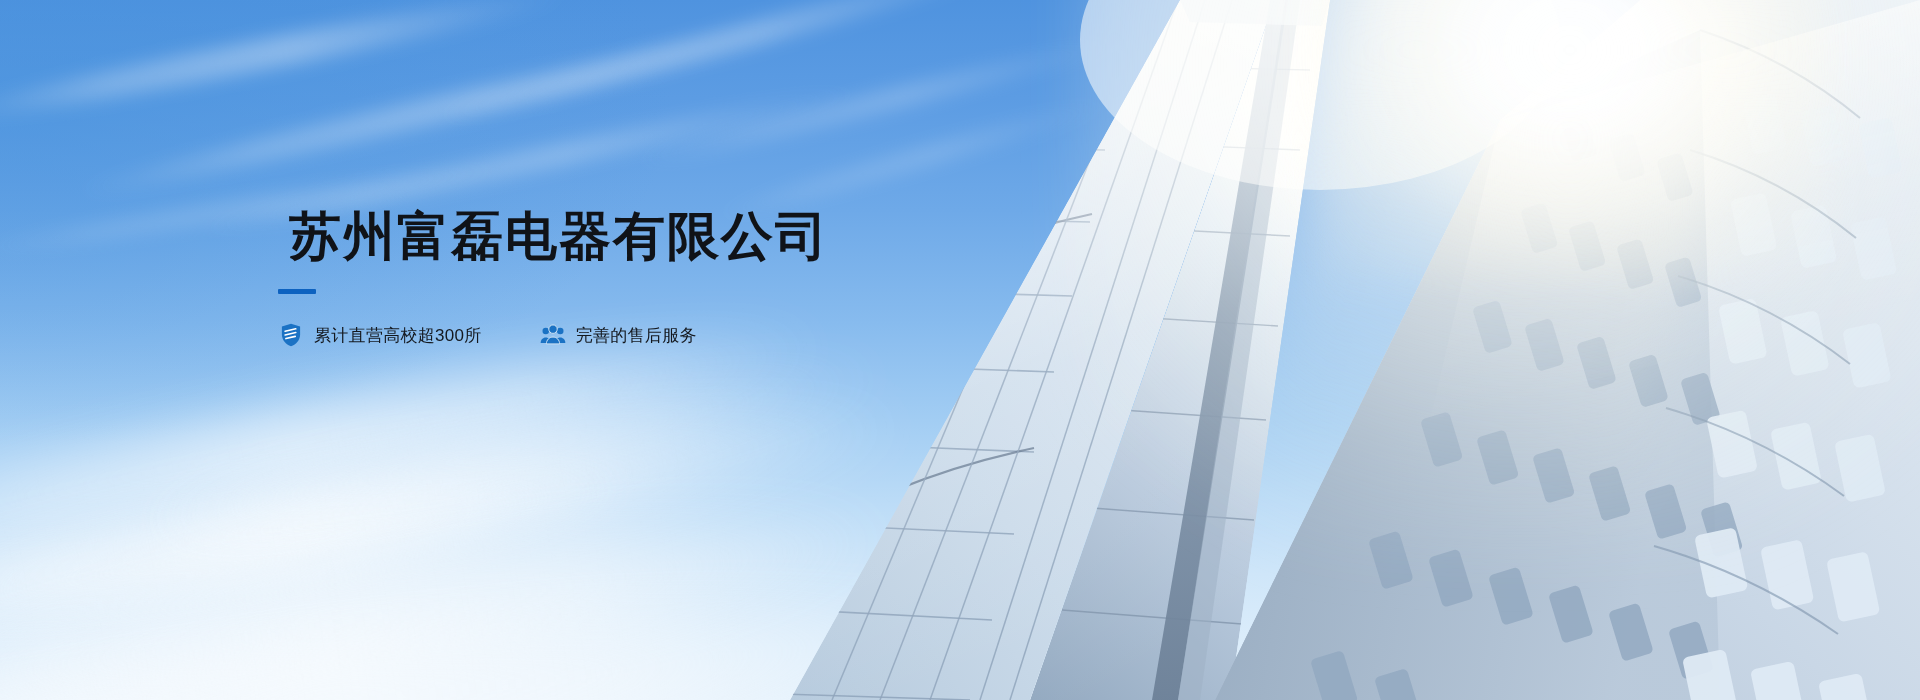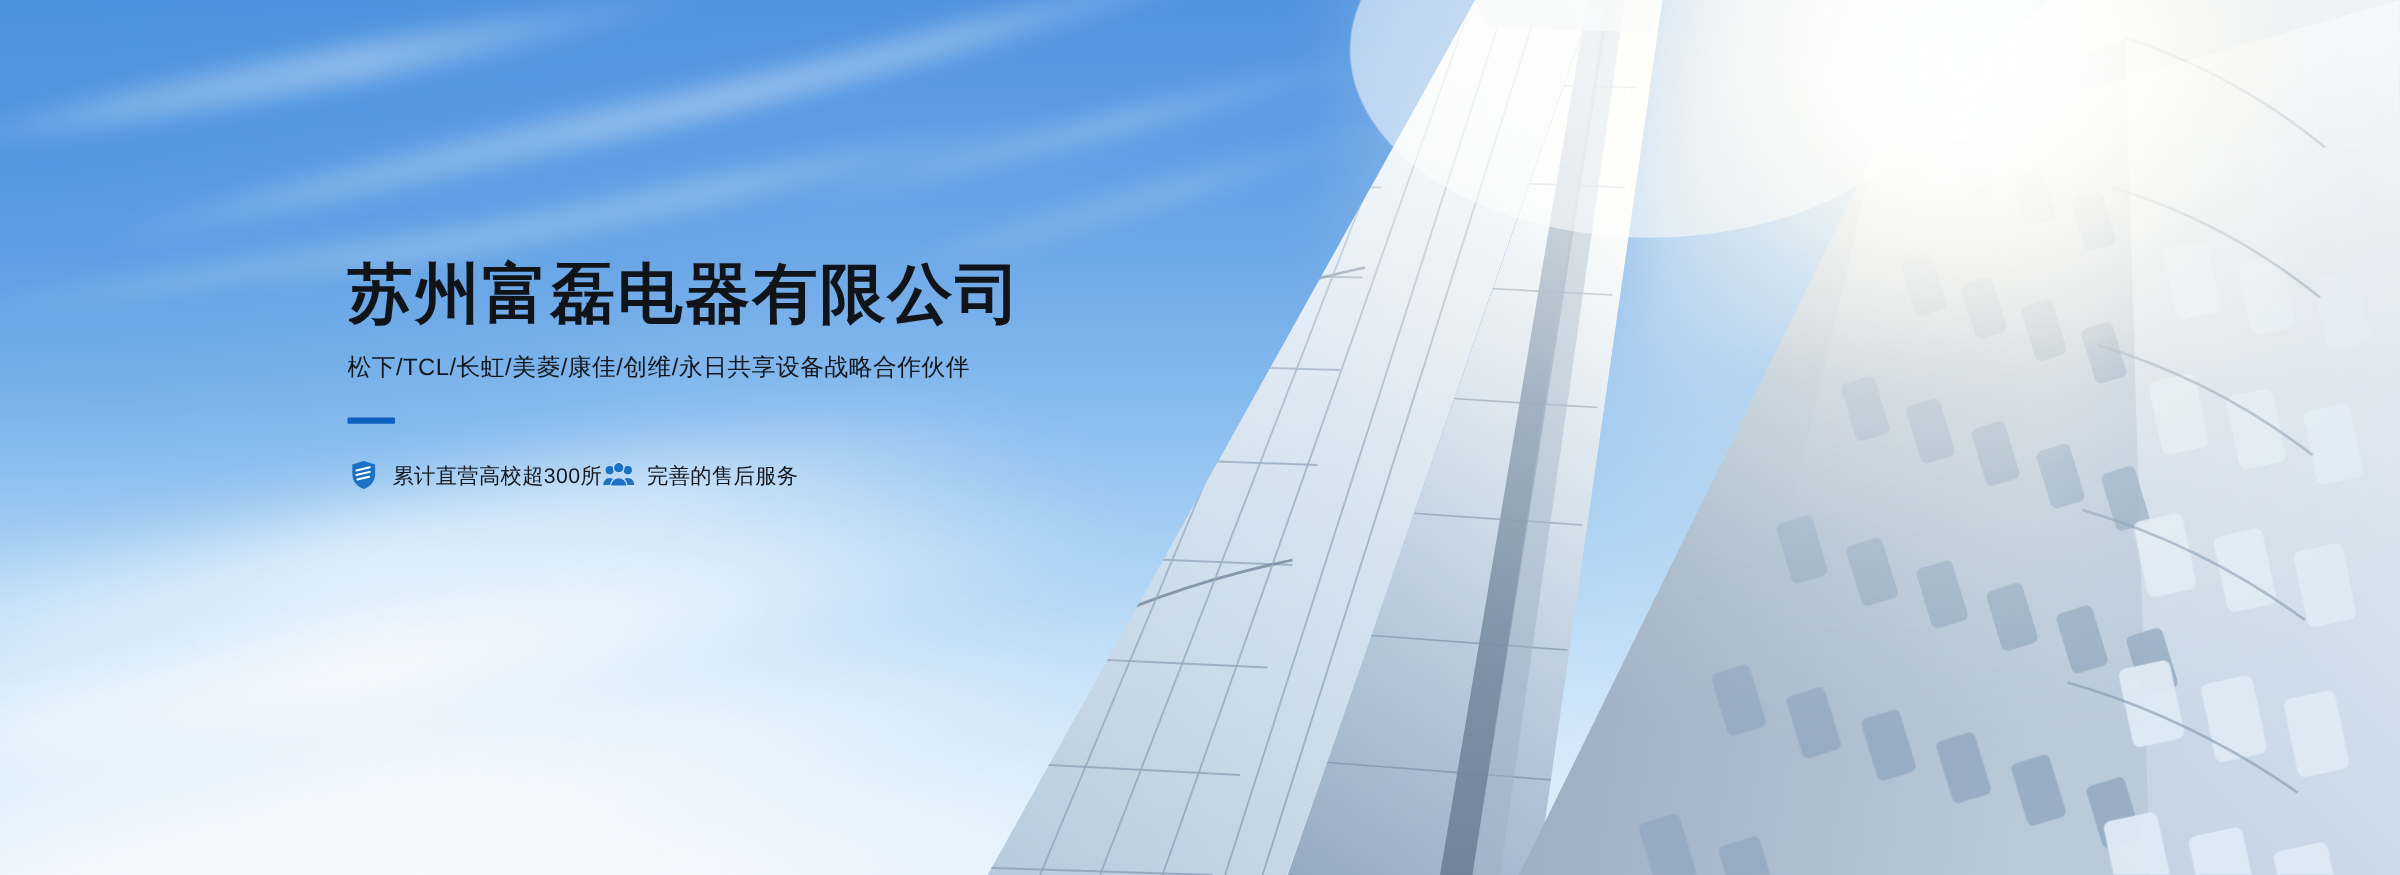--- a/index.html
+++ b/index.html
@@ -136,40 +136,41 @@
     top: 206px;
     width: 760px;
     z-index: 40;
   }
   .headline {
     font-size: 52px;
     font-weight: 700;
     color: #101318;
     letter-spacing: 2px;
     line-height: 1.18;
-    margin: 0 0 12px 0;
+    margin: 0 0 12px 11px;
     white-space: nowrap;
   }
   .sub {
     font-size: 19px;
     color: #12161c;
     line-height: 1.72;
     letter-spacing: 0.4px;
     white-space: nowrap;
   }
   .divider {
     width: 38px;
     height: 5px;
     background: #0d62c0;
     margin: 22px 0 28px 0;
     border-radius: 1px;
   }
   .badges {
     display: flex;
     align-items: center;
+    gap: 58px;
   }
   .badge {
     display: flex;
     align-items: center;
     gap: 10px;
   }
   .badge-icon {
     width: 26px;
     height: 26px;
     flex: 0 0 26px;
@@ -376,21 +377,20 @@
   </div>
 
   <div class="sun-wash"></div>
   <div class="sun-ray"></div>
   <div class="sun-core"></div>
 
   <div class="content">
 
     <h1 class="headline">苏州富磊电器有限公司</h1>
 
-    <div class="sub">松下/TCL/长虹/美菱/康佳/创维/永日共享设备战略合作伙伴</div>
 
 
     <div class="divider"></div>
 
     <div class="badges">
 
       <div class="badge">
         <svg class="badge-icon" viewBox="0 0 24 24">
           <path d="M12 1.6 3.6 4.2v7.1c0 5.4 3.6 9.6 8.4 11.1 4.8-1.5 8.4-5.7 8.4-11.1V4.2L12 1.6z" fill="#1b72c4"></path>
           <g stroke="#ffffff" stroke-width="1.5" stroke-linecap="round">

